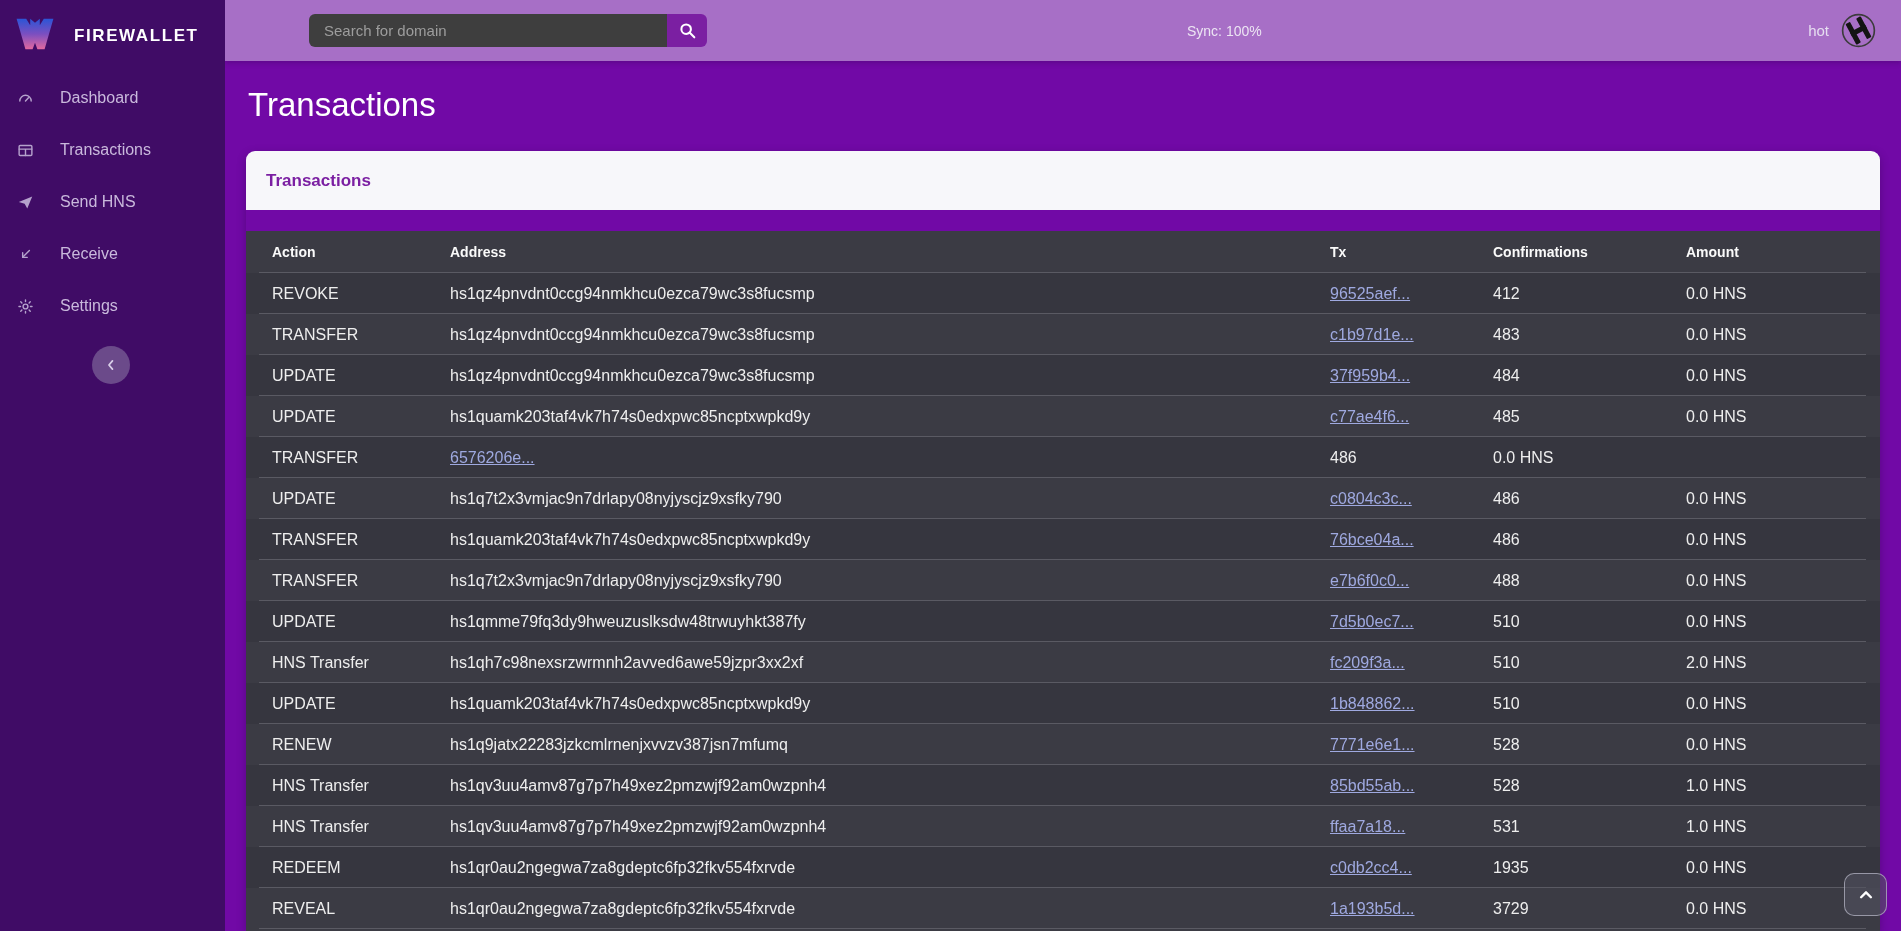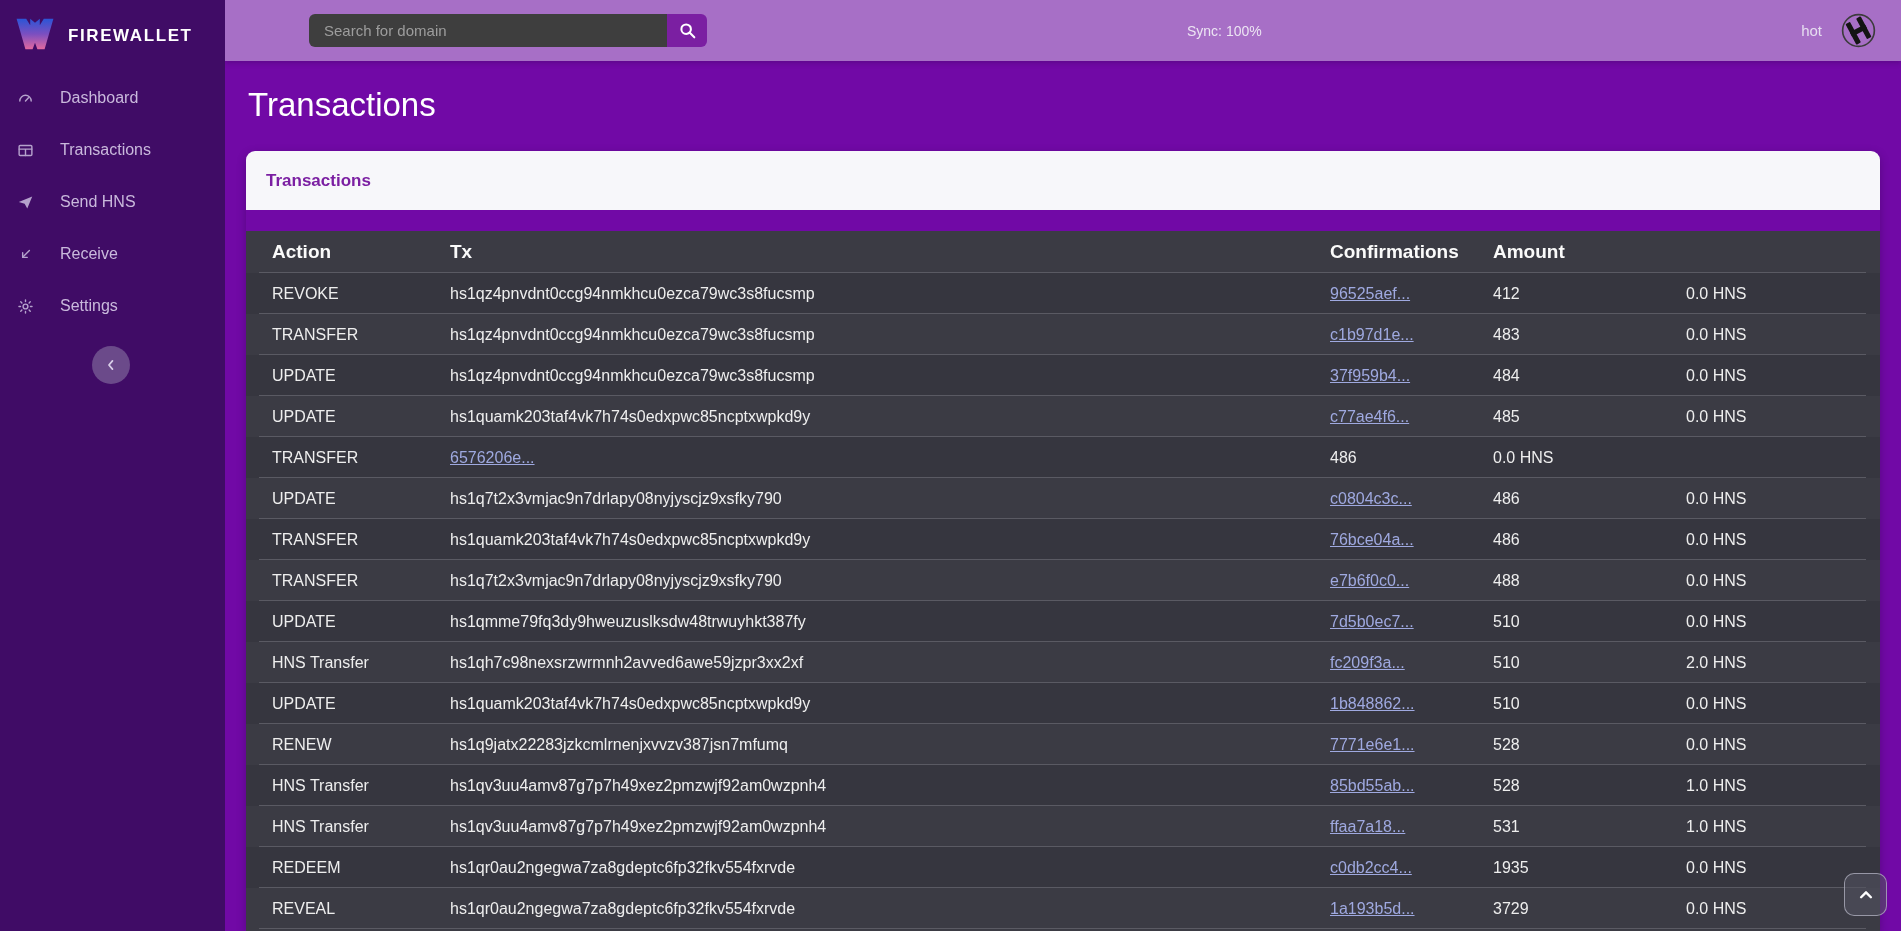--- a/index.html
+++ b/index.html
@@ -8,21 +8,21 @@
     font-family:"Liberation Sans", sans-serif;
     background:var(--main-bg, #7109a6);
   }
 
   
   .sidebar {
     position:fixed; left:0; top:0; width:225px; height:931px;
     background:var(--sidebar-bg, #400c66); z-index:30;
   }
   .brand {
-    display:flex; align-items:center; gap:13px;
+    display:flex; align-items:center; gap:19px;
     padding:13px 0 0 15px; height:58px; cursor:pointer;
   }
   .brand-name { color:#ffffff; font-weight:bold; font-size:17px; letter-spacing:1.6px; }
   .nav { padding:25px 0 0 17px; }
   .nav-item {
     display:flex; align-items:center; gap:26px;
     height:30px; margin-bottom:22px; cursor:pointer;
     color:#c9b9dc; font-size:16px;
   }
   .nav-item svg { width:17px; height:17px; flex:0 0 17px; stroke:#b5a2cc; fill:none; stroke-width:2; stroke-linecap:round; stroke-linejoin:round; }
@@ -50,21 +50,21 @@
   }
   .search-input::placeholder { color:#9d9d9d; }
   .search-btn {
     width:40px; border:none; cursor:pointer;
     background:var(--search-btn-bg, #7b1fa2);
     border-radius:0 6px 6px 0;
     display:flex; align-items:center; justify-content:center;
   }
   .search-btn svg { width:19px; height:19px; stroke:#ffffff; stroke-width:2.6; fill:none; stroke-linecap:round; }
   .sync { position:absolute; left:962px; color:#ece5f3; font-size:14px; }
-  .wallet { position:absolute; right:24px; display:flex; align-items:center; gap:18px; }
+  .wallet { position:absolute; right:24px; display:flex; align-items:center; gap:11px; }
   .wallet-label { color:#e6def0; font-size:15px; }
   .hns-btn { width:37px; height:37px; border:none; background:transparent; padding:0; cursor:pointer; }
 
   
   .main { margin-left:225px; padding-top:61px; height:931px; }
   .page-title {
     color:#ffffff; font-size:33px; font-weight:500; line-height:40px;
     padding:24px 0 0 23px;
   }
   .card {
@@ -76,21 +76,21 @@
     background:var(--card-header-bg, #f7f7fa); height:59px;
     display:flex; align-items:center; padding-left:20px;
   }
   .card-title { color:var(--accent, #7b1fa2); font-weight:bold; font-size:17px; }
   .table { background:var(--table-bg, #3b3b44); height:721px; color:#eeeeee; }
   .trow, .thead-row {
     display:grid;
     grid-template-columns:178px 880px 163px 193px 1fr;
     align-items:center; padding-left:26px; position:relative;
   }
-  .thead-row { height:42px; margin-top:21px; font-weight:bold; font-size:19px; color:#fafafa; }
+  .thead-row { height:42px; margin-top:21px; font-weight:bold; font-size:14px; color:#fafafa; }
   .trow { height:41px; font-size:16px; }
   .trow.odd { background:rgba(0,0,0,0.07); }
   .hline { position:absolute; left:13px; right:14px; bottom:0; height:1px; background:#5a5a63; }
   .tx-link { color:var(--link, #9fa9e0); text-decoration:underline; cursor:pointer; }
 
   
   .scrolltop {
     position:fixed; right:14px; bottom:15px; width:43px; height:43px;
     border-radius:10px; cursor:pointer;
     background:rgba(82,82,95,0.6);
@@ -198,20 +198,21 @@
   <h1 class="page-title">Transactions</h1>
 
   <section class="card">
     <div class="card-header">
       <span class="card-title">Transactions</span>
     </div>
 
     <div class="table">
       <div class="thead-row">
         <span>Action</span>
+        <span>Address</span>
         <span>Tx</span>
         <span>Confirmations</span>
         <span>Amount</span>
         <span class="hline"></span>
       </div>
       <div>
   <div class="trow odd">
     <span>REVOKE</span>
     <span>hs1qz4pnvdnt0ccg94nmkhcu0ezca79wc3s8fucsmp</span>
     <span><a class="tx-link">96525aef...</a></span>

